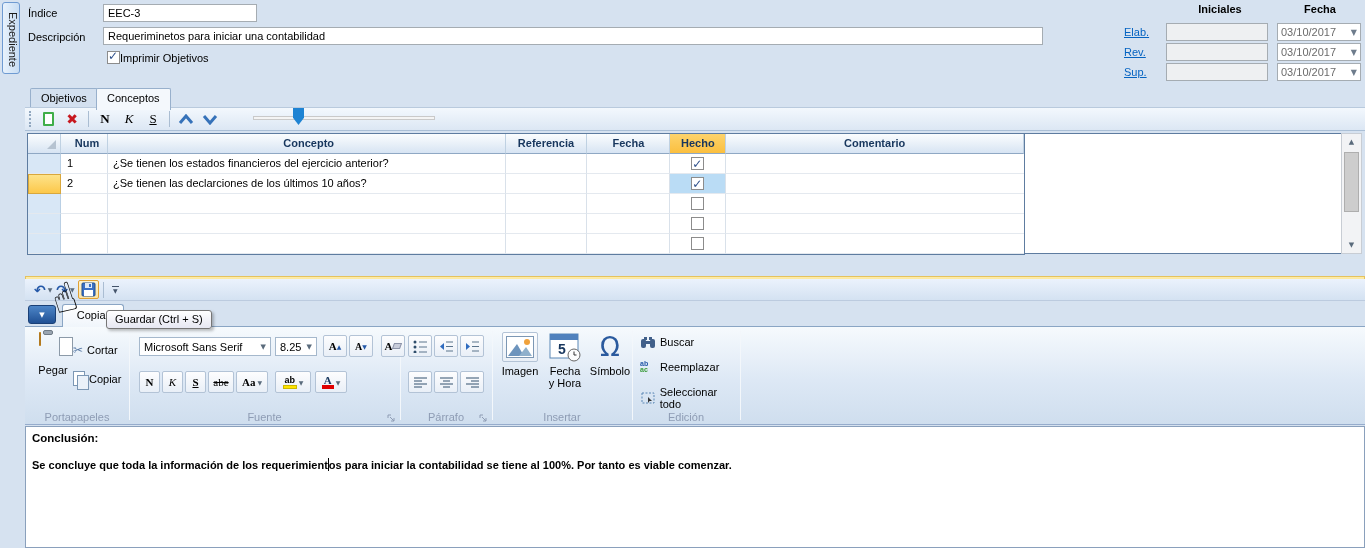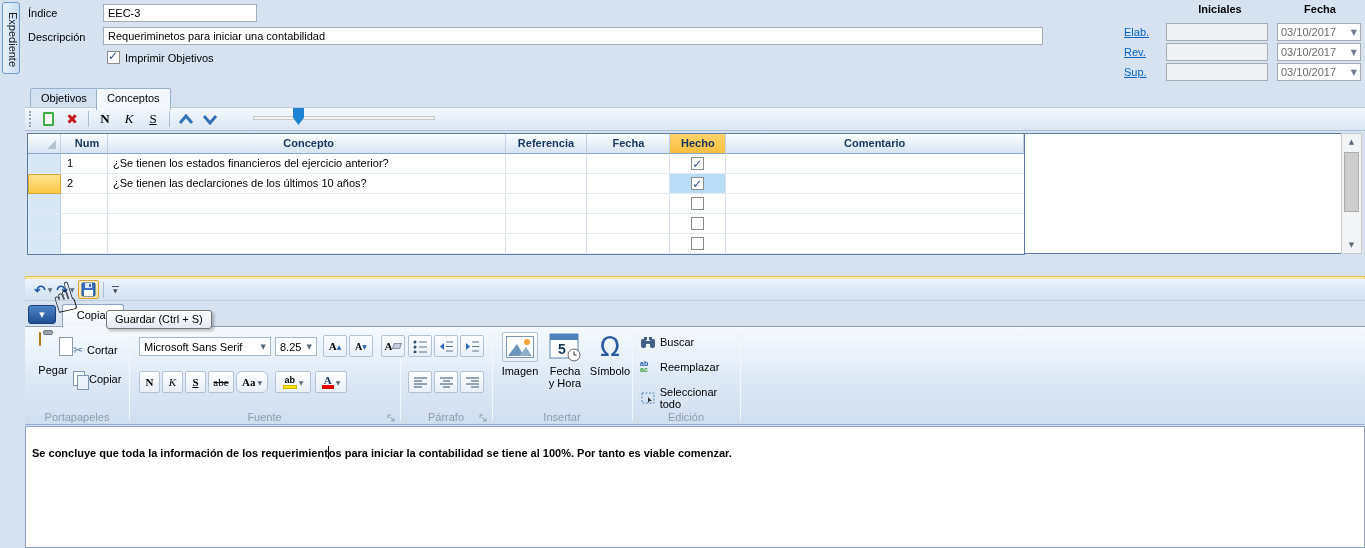--- a/index.html
+++ b/index.html
@@ -7,21 +7,21 @@
   #app { position:relative; width:1365px; height:548px; background:#d6e2f0; font-size:11px; color:#000; overflow:hidden; }
   .abs { position:absolute; }
   .uni { font-family:"DejaVu Sans", sans-serif; }
 
   
   .exp-tab { left:2px; top:2px; width:18px; height:72px; background:linear-gradient(90deg,#e8f2fc,#c8ddf3);
     border:1px solid #6f9bd2; border-radius:3px; writing-mode:vertical-rl; text-align:center; font-size:11px; color:#1a1a1a; padding-top:4px; }
   .lbl { color:#000; }
   .inp { background:#fff; border:1px solid #a5acb2; height:18px; padding:2px 4px; font-size:11px; font-family:"Liberation Sans",sans-serif; }
   .inp-dis { background:#eef0f2; }
-  .chkrow { display:flex; align-items:center; gap:5px; }
+  .chkrow { display:flex; align-items:center; }
   .cb { width:13px; height:13px; border:1px solid #8c8c8c; background:#fff; position:relative; flex:0 0 13px; }
   .cb.checked::after { content:"✓"; font-family:"DejaVu Sans",sans-serif; position:absolute; left:0px; top:-3px; font-size:12px; font-weight:bold; color:#2d4f8a; }
   .hdr-col { font-weight:bold; text-align:center; }
   .sign-label { color:#0563c1; text-decoration:underline; text-align:left; display:block; }
   .combo { background:#fff; border:1px solid #a5acb2; height:18px; display:flex; align-items:center; padding:0 3px; color:#6b6b6b; }
   .combo .chev { margin-left:auto; color:#6e7c8c; font-size:8px; }
 
   
   .tab { height:20px; padding:3px 10px 0; border:1px solid #98b0cc; border-bottom:none; border-radius:2px 2px 0 0; background:#d3e0ef; color:#000; }
   .tab.active { background:#f4f8fc; height:22px; z-index:3; }
@@ -341,21 +341,21 @@
           <span class="uni" style="font-size:6px;color:#2458a8;">▼</span>
       </div>
       <div class="abs rbtn" style="left:252px;top:8px;width:24px;height:22px;">
         <span class="serif-b">A</span>
           <span style="display:inline-block;width:8px;height:6px;background:#c8ccda;border:1px solid #8c93a8;transform:skewX(-20deg);margin-left:1px;"></span>
       </div>
       <div class="abs rbtn serif-b" style="left:10px;top:44px;width:21px;height:22px;">N</div>
       <div class="abs rbtn" style="left:33px;top:44px;width:21px;height:22px;font-family:'Liberation Serif',serif;font-style:italic;">K</div>
       <div class="abs rbtn serif-b" style="left:56px;top:44px;width:21px;height:22px;text-decoration:underline;">S</div>
       <div class="abs rbtn" style="left:79px;top:44px;width:26px;height:22px;font-family:'Liberation Serif',serif;text-decoration:line-through;">abe</div>
-      <div class="abs rbtn" style="left:107px;top:44px;width:32px;height:22px;border-radius:6px;">
+      <div class="abs rbtn" style="left:107px;top:44px;width:32px;height:22px;">
         <span class="serif-b">Aa</span>
           <span class="mini-dd uni">▼</span>
       </div>
       <div class="abs rbtn" style="left:146px;top:44px;width:36px;height:22px;">
         <span style="display:flex;flex-direction:column;align-items:center;line-height:9px;">
           <span style="font-size:9px;font-weight:bold;">ab</span>
             <span class="hl-bar"></span>
         </span>
           <span class="mini-dd uni">▼</span>
       </div>
@@ -490,16 +490,17 @@
               <polygon points="7,5 11,9 8.5,9 7,11" fill="#333"></polygon>
             </svg>
         </span>
         <span>Seleccionar todo</span>
       </div>
       <div class="glabel">Edición</div>
     </div>
   </div>
 
   <div class="abs editor">
+    <h4>Conclusión:</h4>
     <p><span>Se concluye que toda la información de los requerimient</span><span class="caret"></span><span>os para iniciar la contabilidad se tiene al 100%. Por tanto es viable comenzar.</span></p>
   </div>
 
 </div>
 
 </body></html>

